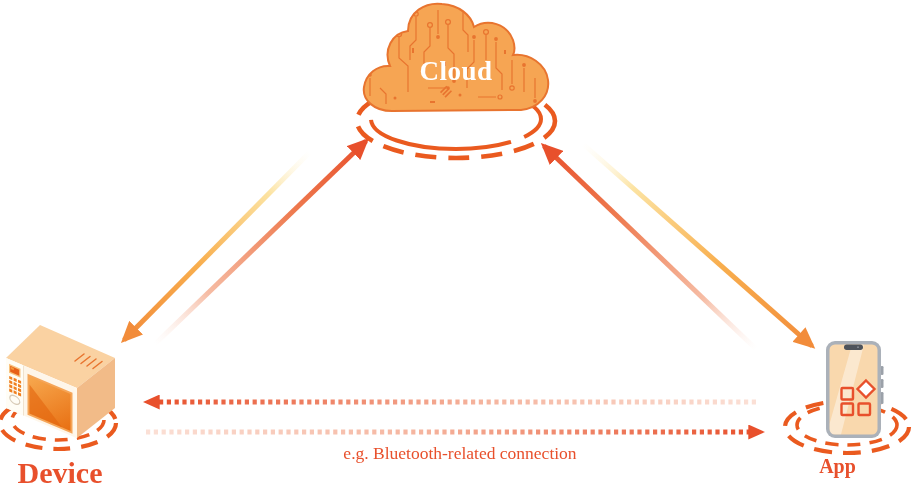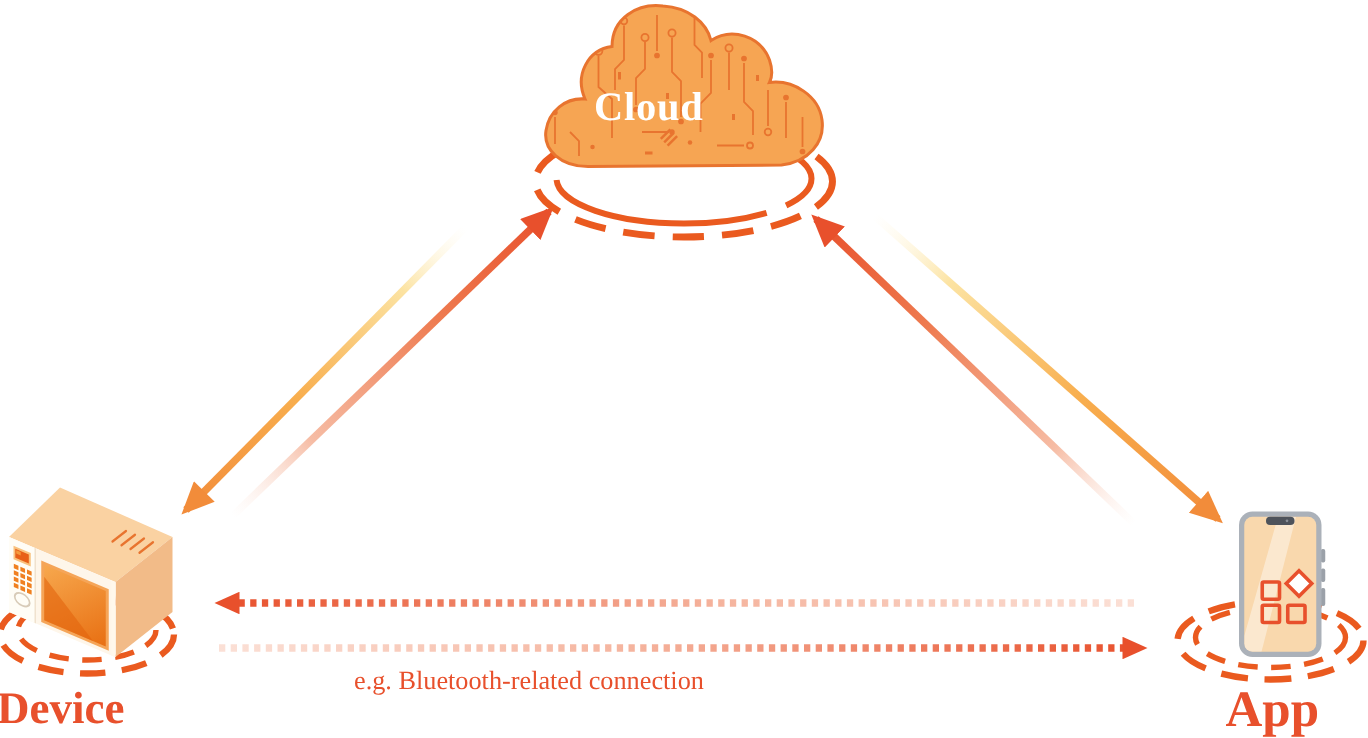--- a/index.html
+++ b/index.html
@@ -1,22 +1,22 @@
 <!DOCTYPE html>
 <html><head>
 <meta charset="utf-8">
 <style>
   html,body{margin:0;padding:0;background:#fff;}
   .stage{position:relative;width:912px;height:492px;background:#fff;overflow:hidden;
          font-family:"Liberation Serif", serif;}
   .stage svg{position:absolute;left:0;top:0;}
-  .label{position:absolute;text-align:left;font-weight:700;color:#E8502C;line-height:1.05;}
+  .label{position:absolute;text-align:center;font-weight:700;color:#E8502C;line-height:1.05;}
   .label-cloud{left:396px;top:57px;width:120px;font-size:27px;color:#ffffff;letter-spacing:.5px;}
   .label-device{left:-2px;top:457px;width:124px;font-size:30px;}
-  .label-app{left:817px;top:456px;width:85px;font-size:34px;}
+  .label-app{left:795px;top:456px;width:85px;font-size:20px;}
   .label-conn{left:236px;top:444px;width:448px;font-size:17.5px;font-weight:400;}
 </style>
 </head>
 <body>
 
 <div class="stage">
 
 <svg width="912" height="492" viewBox="0 0 912 492">
   <defs>
     <linearGradient id="gA" gradientUnits="userSpaceOnUse" x1="310" y1="152" x2="124" y2="340">

